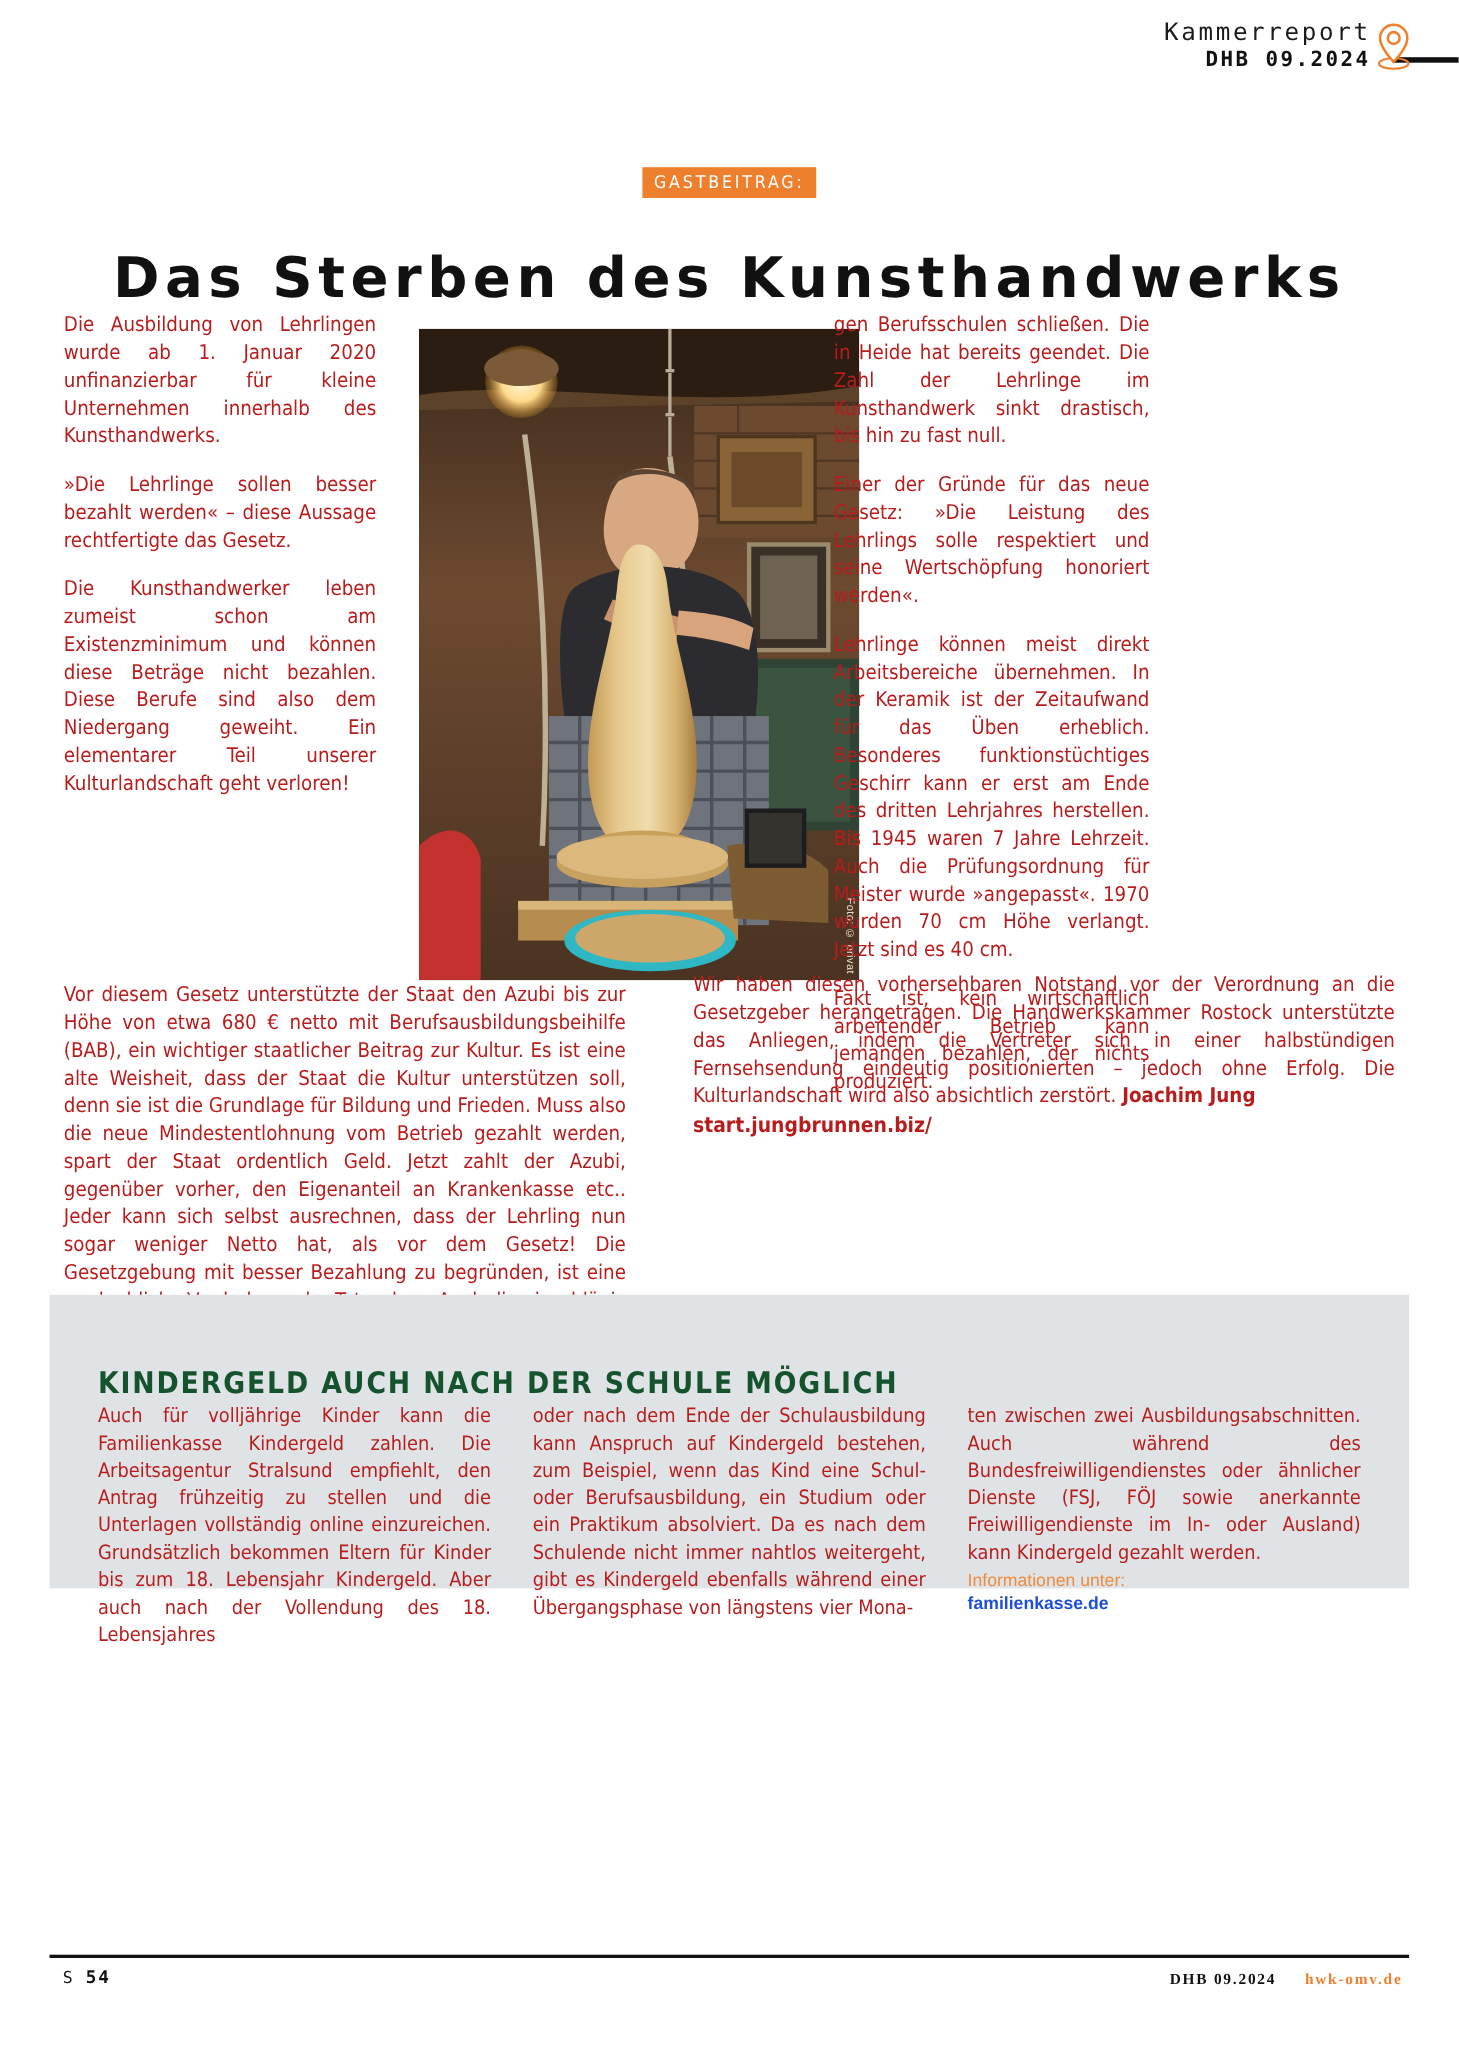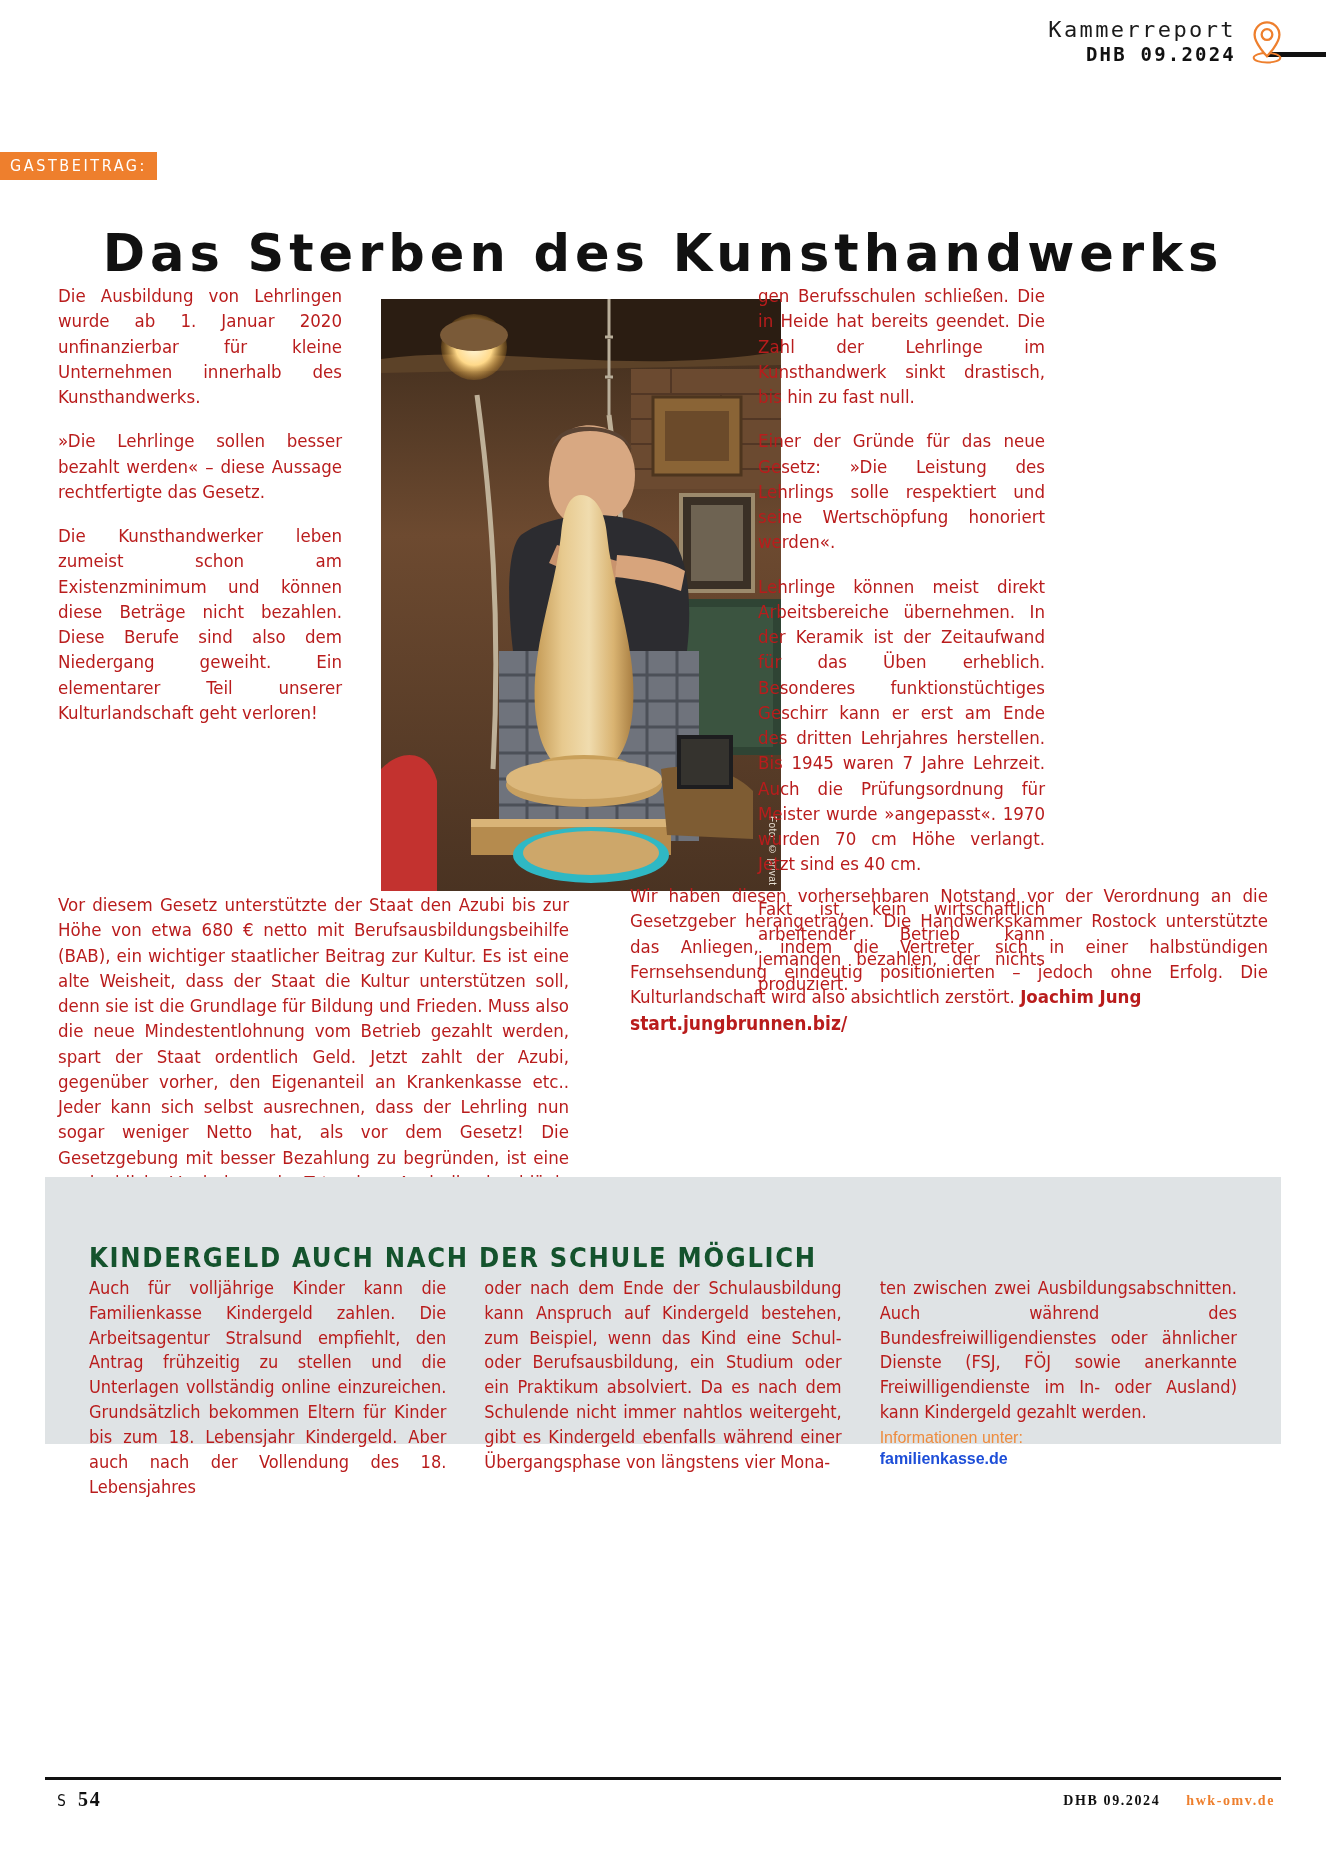--- a/index.html
+++ b/index.html
@@ -30,21 +30,20 @@
     left: 0;
     right: 0;
     height: 70px;
   }
   .masthead-inner {
     position: absolute;
     right: 38px;
     top: 0;
     display: flex;
     align-items: center;
-    gap: 10px;
   }
   .masthead-text {
     text-align: right;
     line-height: 1.05;
   }
   .masthead-title {
     font-size: 22px;
     letter-spacing: 2.4px;
     color: #1a1a1a;
     font-weight: 400;
@@ -67,21 +66,21 @@
     height: 5px;
     background: #111;
   }
 
   
   .kicker-wrap {
     position: absolute;
     top: 152px;
     left: 0;
     right: 0;
-    text-align: left;
+    text-align: center;
   }
   .kicker {
     display: inline-block;
     background: #ee7f2d;
     color: #ffffff;
     font-size: 16px;
     letter-spacing: 2.6px;
     padding: 4px 10px 5px 10px;
     font-family: "DejaVu Sans Condensed", "Liberation Sans Narrow", "Liberation Sans", sans-serif;
     font-weight: 400;
@@ -235,21 +234,21 @@
   }
   .folio {
     position: absolute;
     left: 12px;
     top: 11px;
     font-size: 15px;
     letter-spacing: 1.5px;
     color: #111;
     font-family: "DejaVu Sans Mono", monospace;
   }
-  .folio b { font-size: 20px; letter-spacing: 1.6px; font-family: Liberation Serif, serif; }
+  .folio b { font-size: 16px; letter-spacing: 1.6px; }
   .footer-right {
     position: absolute;
     right: 6px;
     top: 16px;
     font-size: 14px;
     letter-spacing: 1.6px;
     font-weight: bold;
     color: #111;
     font-family: Liberation Serif, serif;
   }

